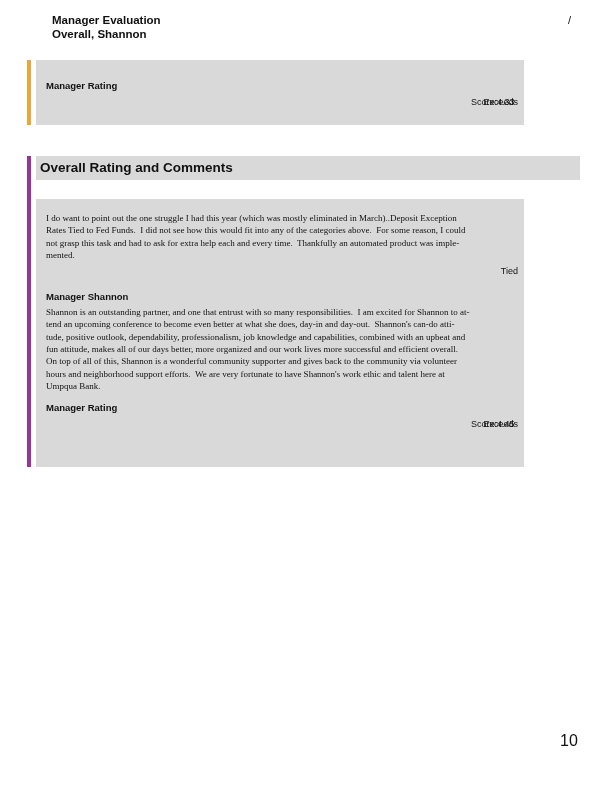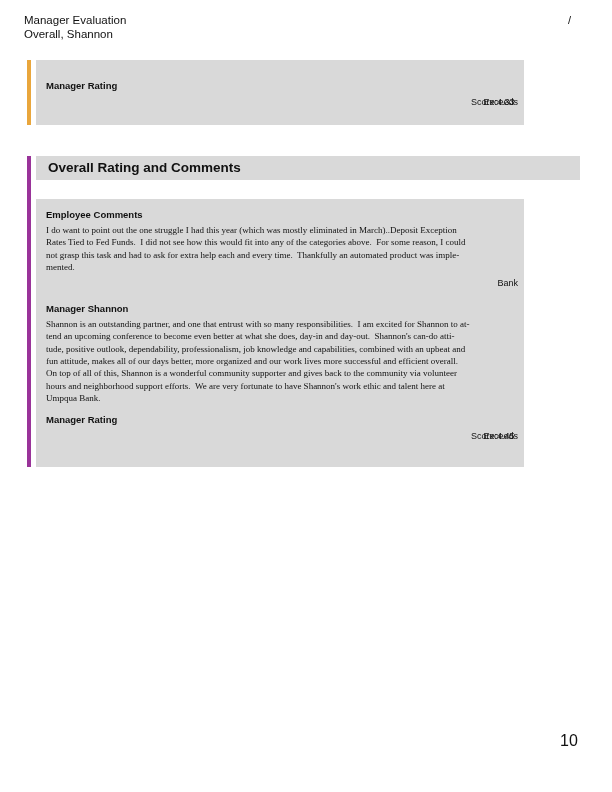--- a/index.html
+++ b/index.html
@@ -11,25 +11,26 @@
     position: relative;
     width: 612px;
     height: 792px;
     background: #ffffff;
     font-family: "Liberation Sans", sans-serif;
     color: #111111;
     overflow: hidden;
   }
   .doc-header {
     position: absolute;
-    left: 24px;
+    left: 52px;
     top: 13px;
     font-size: 11.5px;
     line-height: 14px;
     color: #111111;
+    font-weight: bold;
   }
   .header-slash {
     position: absolute;
     left: 568px;
     top: 13px;
     font-size: 11px;
     line-height: 14px;
   }
   .stripe {
     position: absolute;
@@ -63,21 +64,21 @@
     position: absolute;
     left: 36px;
     top: 156px;
     width: 544px;
     height: 24px;
     background: #d9d9d9;
     box-sizing: border-box;
     font-size: 13.5px;
     font-weight: bold;
     line-height: 24px;
-    padding-left: 12px;
+    padding-left: 4px;
   }
   .comments-box {
     top: 199px;
     height: 268px;
     padding: 10px 6px 0 10px;
   }
   .label {
     font-size: 9.5px;
     font-weight: bold;
     line-height: 12px;
@@ -129,28 +130,27 @@
       <span class="score">Score:4.33</span>
     </div>
   </div>
 
   <div class="stripe stripe-purple"></div>
   <div class="section-header">
     <span>Overall Rating and Comments</span>
   </div>
 
   <div class="box comments-box">
-    <div class="label">Employee Comments</div>
     <div class="para">I do want to point out the one struggle I had this year (which was mostly eliminated in March)..Deposit Exception
 Rates Tied to Fed Funds.  I did not see how this would fit into any of the categories above.  For some reason, I could
 not grasp this task and had to ask for extra help each and every time.  Thankfully an automated product was imple-
 mented.</div>
 
     <div class="rating-row">
-      <span class="value">Bank</span>
+      <span class="value">Tied</span>
     </div>
 
     <div class="label mt-lg">Manager Shannon</div>
     <div class="para">Shannon is an outstanding partner, and one that entrust with so many responsibilities.  I am excited for Shannon to at-
 tend an upcoming conference to become even better at what she does, day-in and day-out.  Shannon's can-do atti-
 tude, positive outlook, dependability, professionalism, job knowledge and capabilities, combined with an upbeat and
 fun attitude, makes all of our days better, more organized and our work lives more successful and efficient overall.
 On top of all of this, Shannon is a wonderful community supporter and gives back to the community via volunteer
 hours and neighborhood support efforts.  We are very fortunate to have Shannon's work ethic and talent here at
 Umpqua Bank.</div>

